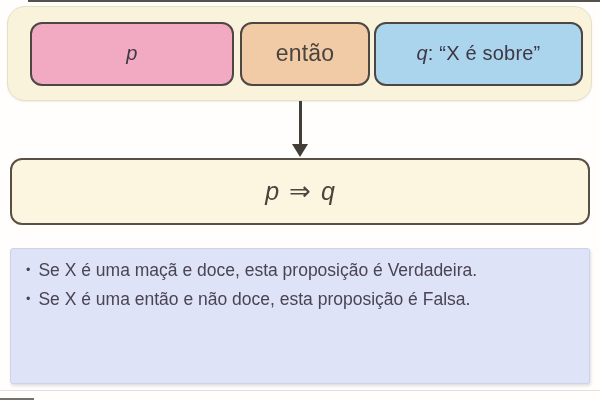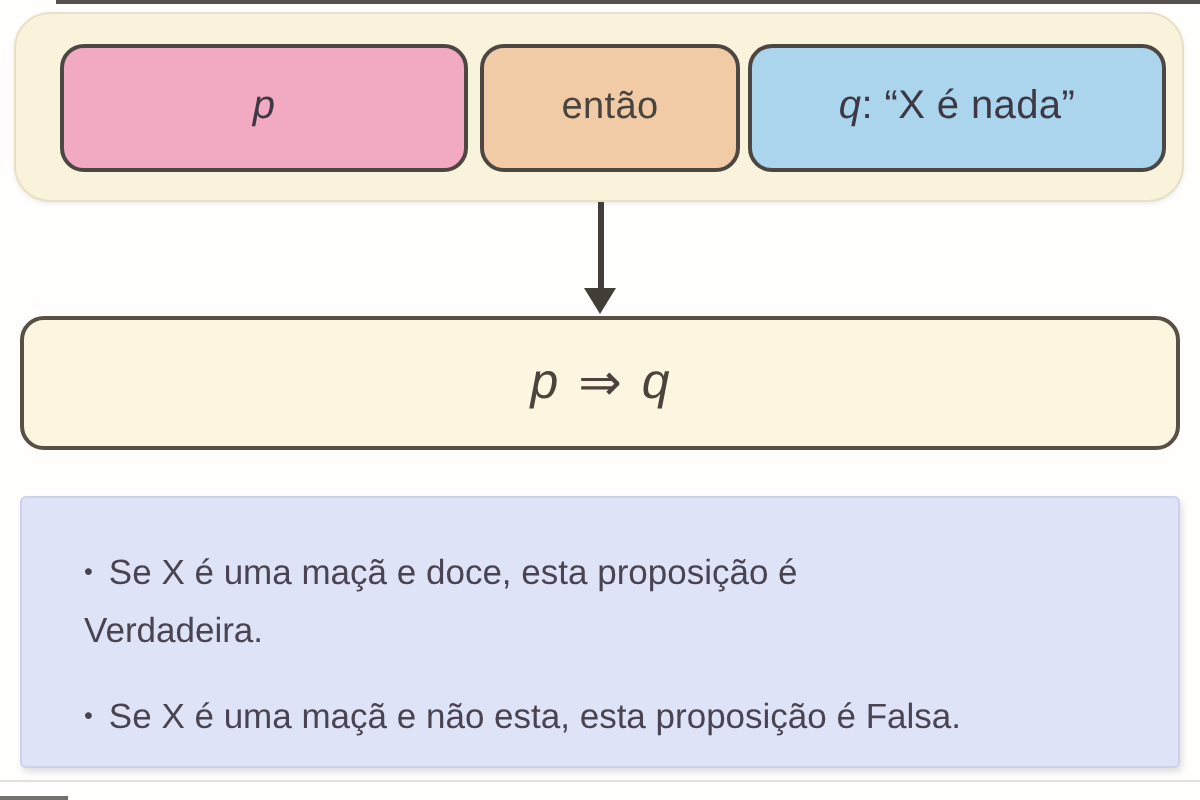--- a/index.html
+++ b/index.html
@@ -20,21 +20,21 @@
     box-shadow:0 1px 2px rgba(90,80,60,.10);
     display:flex;align-items:center;padding-left:22px;box-sizing:border-box;
   }
   .chip{
     height:64px;border:2px solid #4d4744;border-radius:12px;
     display:flex;align-items:center;justify-content:center;
     font-size:20px;letter-spacing:.2px;color:#3d3844;
     box-sizing:border-box;white-space:nowrap;
   }
   .chip-pink{width:204px;background:#f2aac2;margin-right:6px;}
-  .chip-tan{width:130px;background:#f1caa6;margin-right:4px;font-size:19px;color:#4a443e;}
+  .chip-tan{width:130px;background:#f1caa6;margin-right:4px;font-size:23px;color:#4a443e;}
   .chip-blue{width:209px;background:#aad5ed;}
   .var{font-style:italic;}
 
   .arrow{position:absolute;left:0;top:0;width:600px;height:0;}
   .arrow-line{position:absolute;left:299px;top:101px;width:2.5px;height:46px;background:#433d38;}
   .arrow-head{
     position:absolute;left:292px;top:144px;width:0;height:0;
     border-left:8px solid transparent;border-right:8px solid transparent;
     border-top:13px solid #433d38;
   }
@@ -47,54 +47,54 @@
   }
   .implication-box .op{margin:0 10px;font-size:26px;}
 
   .explanation-box{
     position:absolute;left:10px;top:248px;width:580px;height:136px;
     background:#dfe3f8;border:1px solid #ccd1ec;border-radius:3px;
     box-shadow:1px 2px 3px rgba(70,70,110,.18);
     box-sizing:border-box;padding:8px 84px 8px 15px;
     font-size:17.5px;line-height:27px;color:#4a4452;
   }
-  .bullet-para{margin:16px;}
+  .bullet-para{margin:0;}
   .bullet{font-size:0.72em;margin-right:8px;position:relative;top:-2px;color:#4a4452;}
 </style>
 </head>
 <body>
 
 <div class="canvas">
 
   <div class="top-edge-line"></div>
   <div class="bottom-faint-line"></div>
   <div class="bottom-corner-dash"></div>
 
   <div class="premise-group">
     <div class="chip chip-pink">
       <span class="var">p</span>
     </div>
     <div class="chip chip-tan">
       <span>então</span>
     </div>
     <div class="chip chip-blue">
       <span class="var">q</span>
-        <span>: “X é nada”</span>
+        <span>: “X é sobre”</span>
     </div>
   </div>
 
   <div class="arrow">
     <div class="arrow-line"></div>
     <div class="arrow-head"></div>
   </div>
 
   <div class="implication-box">
     <span class="var">p</span>
     <span class="op">⇒</span>
     <span class="var">q</span>
   </div>
 
   <div class="explanation-box">
     <p class="bullet-para"><span class="bullet">•</span><span>Se X é uma maçã e doce, esta proposição é Verdadeira.</span></p>
-    <p class="bullet-para"><span class="bullet">•</span><span>Se X é uma maçã e não esta, esta proposição é Falsa.</span></p>
+    <p class="bullet-para"><span class="bullet">•</span><span>Se X é uma então e não doce, esta proposição é Falsa.</span></p>
   </div>
 
 </div>
 
 </body></html>

